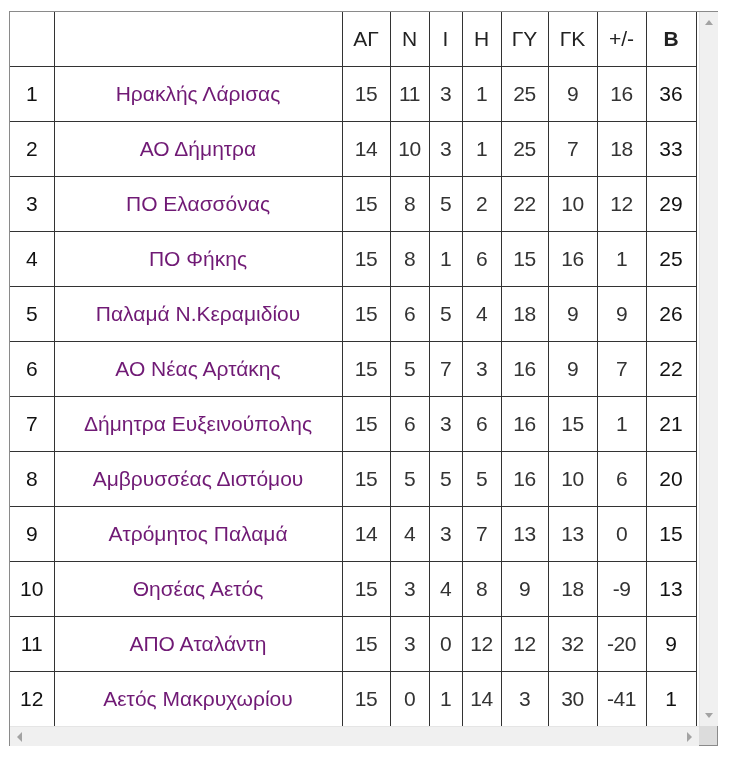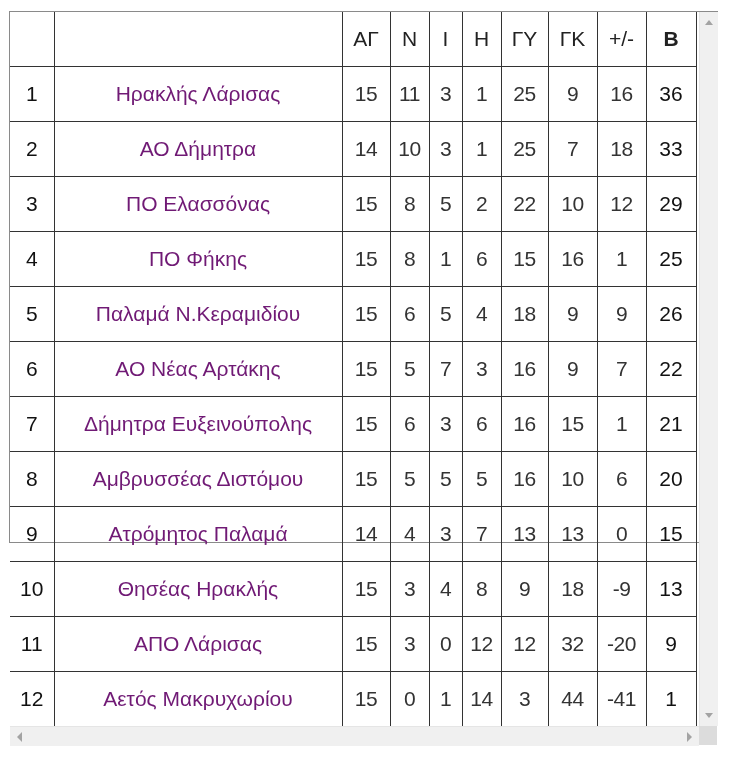--- a/index.html
+++ b/index.html
@@ -1,19 +1,19 @@
 <!DOCTYPE html>
 <html><head>
   <meta charset="utf-8">
   <style>
     html, body { margin: 0; padding: 0; background: #ffffff; }
     body { width: 741px; height: 768px; position: relative; overflow: hidden;
            font-family: "Liberation Sans", "DejaVu Sans", sans-serif; }
     .frame {
-      position: absolute; left: 9px; top: 11px; width: 709px; height: 532px;
+      position: absolute; left: 9px; top: 11px; width: 709px; height: 735px;
       border: 1px solid #8a8a8a; background: #fff; box-sizing: border-box;
     }
     .viewport { position: absolute; left: 0; top: 0; width: 689px; height: 714px; overflow: hidden; }
     table.standings {
       border-collapse: collapse; position: absolute; left: 0; top: 0;
       table-layout: fixed; color: #222;
     }
     table.standings td, table.standings th {
       border: 1px solid #333; height: 54px; padding: 0; text-align: center;
       font-size: 21px; font-weight: normal; white-space: nowrap; overflow: hidden;
@@ -169,51 +169,51 @@
             <td class="num">4</td>
             <td class="num">3</td>
             <td class="num">7</td>
             <td class="num">13</td>
             <td class="num">13</td>
             <td class="num">0</td>
             <td class="pts">15</td>
           </tr>
           <tr>
             <td class="pos">10</td>
-            <td class="team">Θησέας Ηρακλής</td>
+            <td class="team">Θησέας Αετός</td>
             <td class="num">15</td>
             <td class="num">3</td>
             <td class="num">4</td>
             <td class="num">8</td>
             <td class="num">9</td>
             <td class="num">18</td>
             <td class="num">-9</td>
             <td class="pts">13</td>
           </tr>
           <tr>
             <td class="pos">11</td>
-            <td class="team">ΑΠΟ Λάρισας</td>
+            <td class="team">ΑΠΟ Αταλάντη</td>
             <td class="num">15</td>
             <td class="num">3</td>
             <td class="num">0</td>
             <td class="num">12</td>
             <td class="num">12</td>
             <td class="num">32</td>
             <td class="num">-20</td>
             <td class="pts">9</td>
           </tr>
           <tr>
             <td class="pos">12</td>
             <td class="team">Αετός Μακρυχωρίου</td>
             <td class="num">15</td>
             <td class="num">0</td>
             <td class="num">1</td>
             <td class="num">14</td>
             <td class="num">3</td>
-            <td class="num">44</td>
+            <td class="num">30</td>
             <td class="num">-41</td>
             <td class="pts">1</td>
           </tr>
         </tbody>
     </table>
   </div>
   <div class="vscroll">
     <span class="arrow up"></span>
     <span class="arrow down"></span>
   </div>

